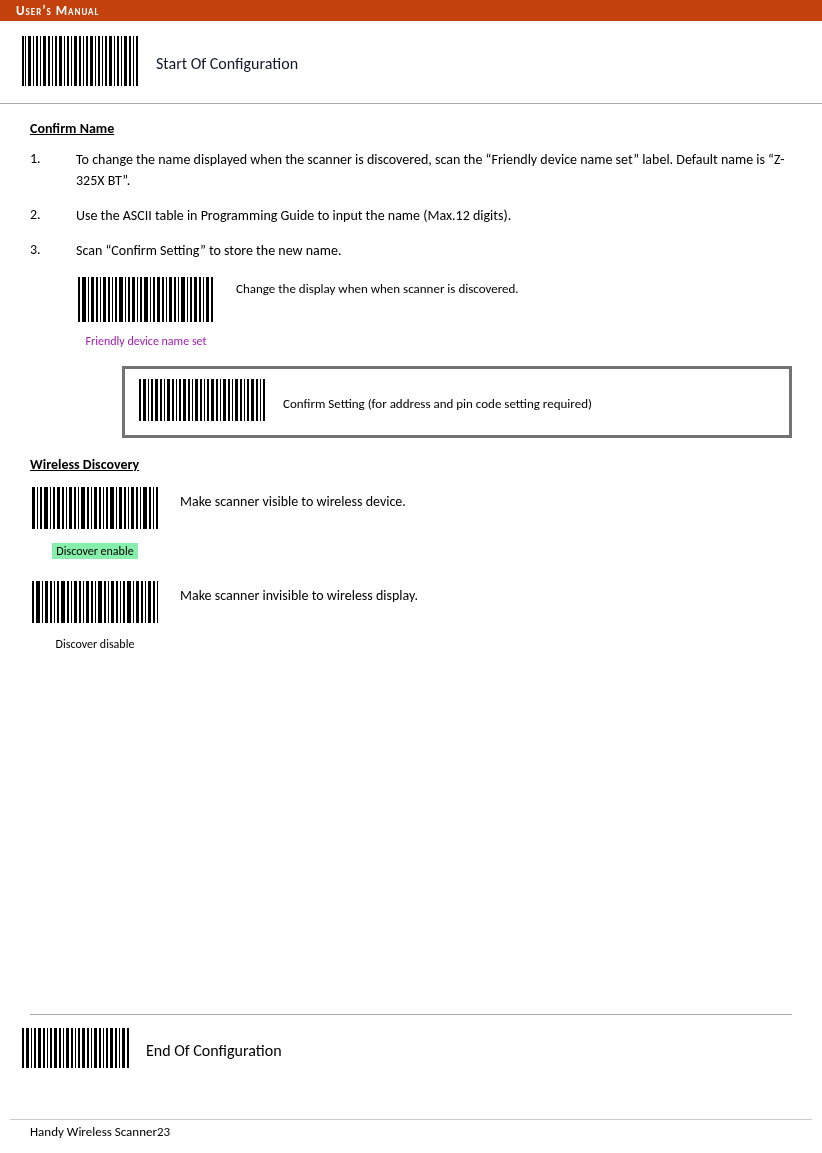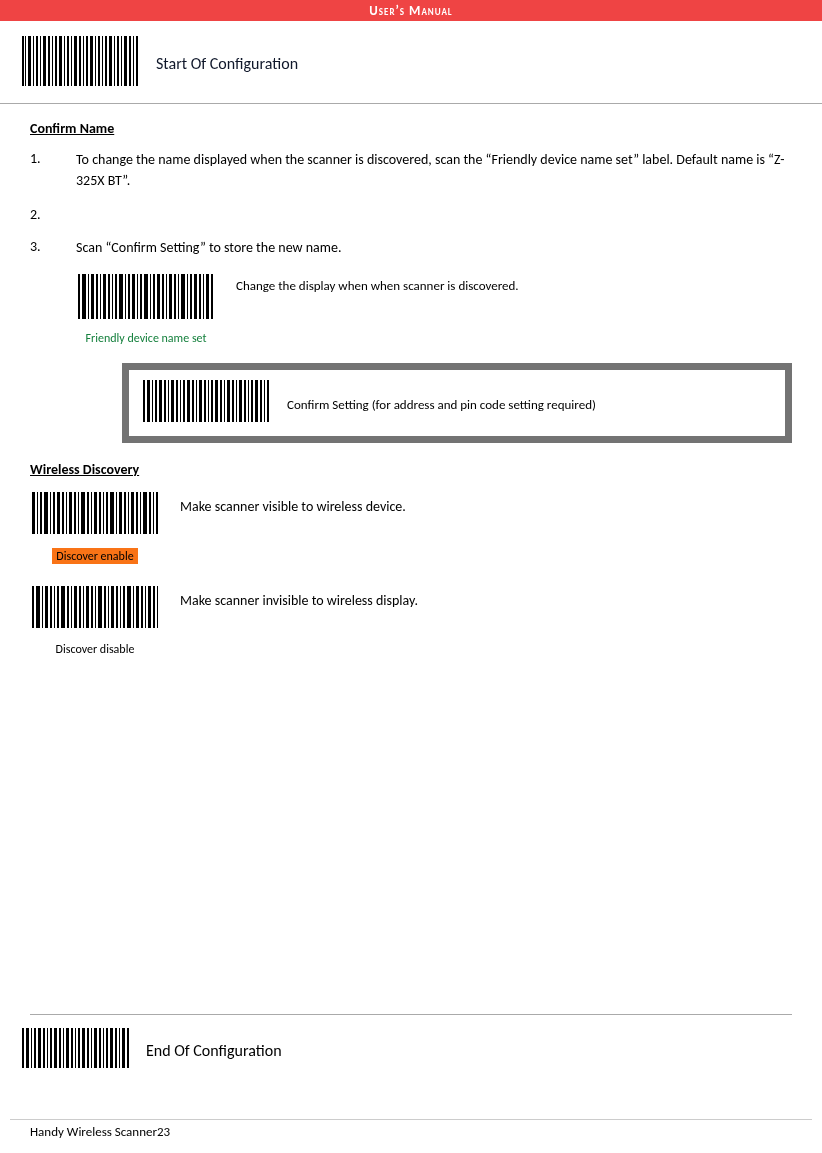--- a/index.html
+++ b/index.html
@@ -8,24 +8,24 @@
       font-size: 14px;
       background: #fff;
       color: #000;
       width: 822px;
       min-height: 1153px;
       position: relative;
     }
 
     
     .header-bar {
-      background: #ef4444;
+      background: #c2410c;
       color: #fff;
-      text-align: center;
-      padding: 3px 22px;
+      text-align: left;
+      padding: 3px 16px;
       font-size: 13px;
       font-weight: bold;
       font-variant: small-caps;
       letter-spacing: 1px;
     }
 
     
     .config-start-row {
       display: flex;
       align-items: center;
@@ -89,32 +89,32 @@
     .barcode-col {
       display: flex;
       flex-direction: column;
       align-items: center;
     }
 
     .barcode-label {
       font-size: 12px;
       text-align: center;
       margin-top: 4px;
-      color: #15803d;
+      color: #a21caf;
     }
 
     .barcode-desc {
       font-size: 13px;
       line-height: 1.5;
       padding-top: 4px;
     }
 
     
     .confirm-box {
-      border: 7px solid #737373;
+      border: 3px solid #737373;
       display: flex;
       align-items: center;
       gap: 16px;
       padding: 8px 12px;
       margin: 4px 0 18px 46px;
     }
 
     .confirm-box .barcode-desc {
       font-size: 13px;
     }
@@ -137,21 +137,21 @@
       margin-bottom: 20px;
     }
 
     .discover-label {
       font-size: 12px;
       text-align: center;
       margin-top: 3px;
     }
 
     .discover-label.highlighted {
-      background: #f97316;
+      background: #86efac;
       padding: 1px 4px;
     }
 
     .discover-desc {
       font-size: 14px;
       line-height: 1.5;
       padding-top: 6px;
     }
 
     
@@ -232,20 +232,21 @@
 
   <div class="section-title">Confirm Name</div>
 
   <ol class="step-list">
     <li class="step-item">
       <span class="step-num">1.</span>
       <span class="step-text">To change the name displayed when the scanner is discovered, scan the “Friendly device name set” label. Default name is “Z-325X BT”.</span>
     </li>
     <li class="step-item">
       <span class="step-num">2.</span>
+      <span class="step-text">Use the ASCII table in Programming Guide to input the name (Max.12 digits).</span>
     </li>
     <li class="step-item">
       <span class="step-num">3.</span>
       <span class="step-text">Scan “Confirm Setting” to store the new name.</span>
     </li>
   </ol>
 
   <div class="barcode-section">
     <div class="barcode-row">
       <div class="barcode-col">

